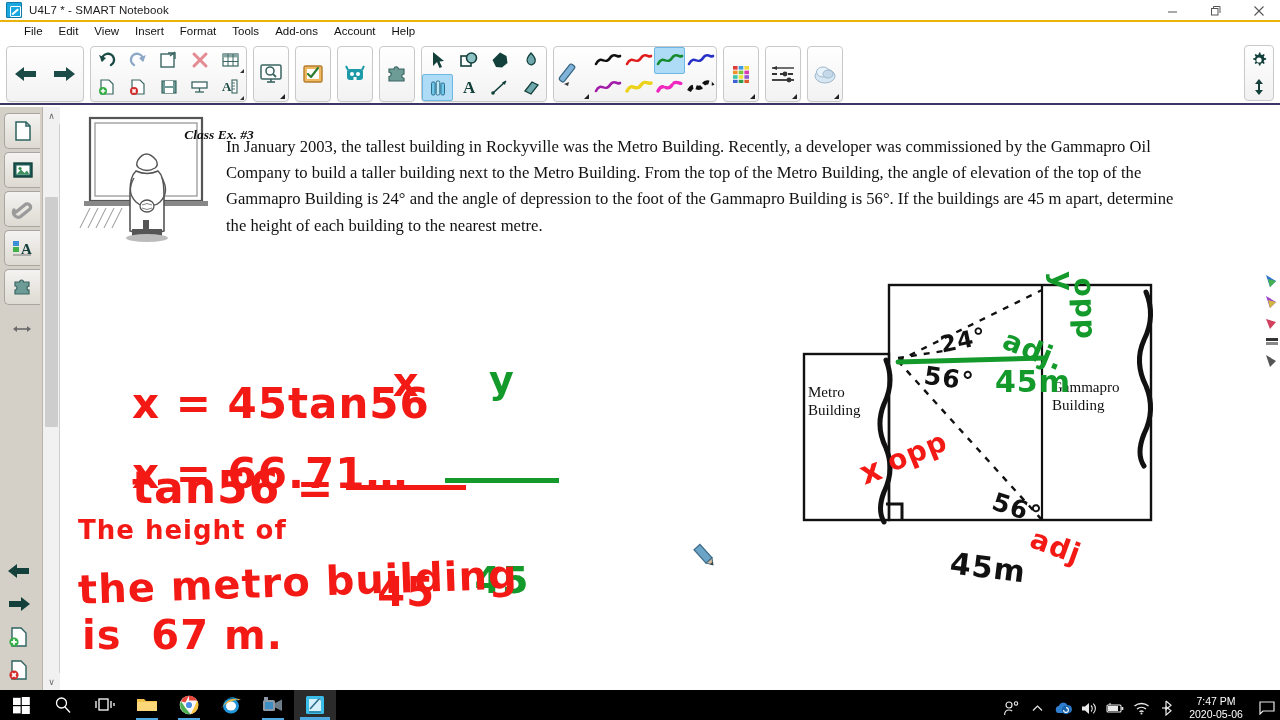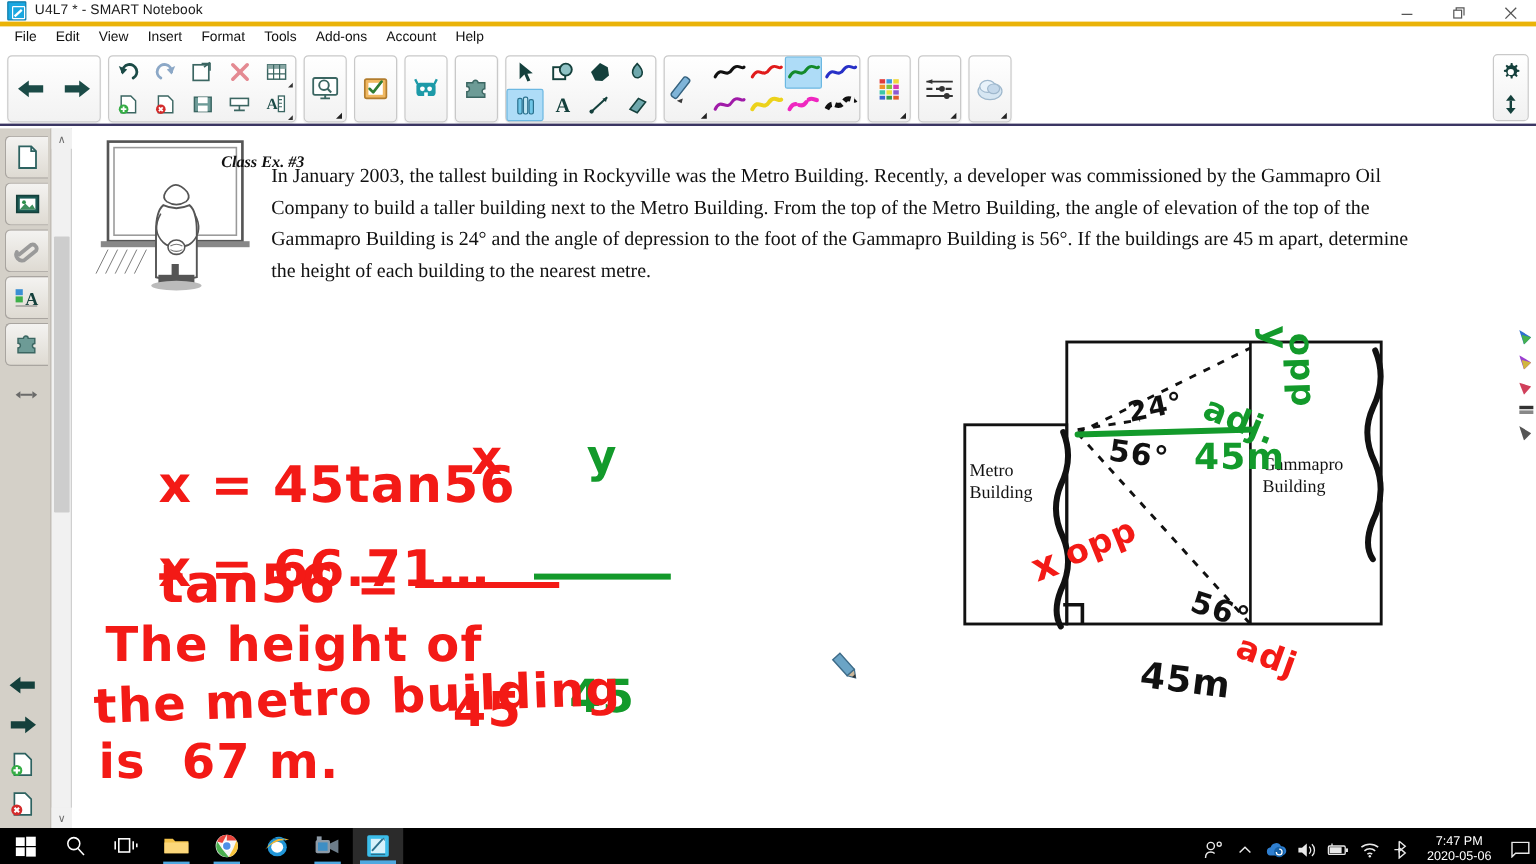--- a/index.html
+++ b/index.html
@@ -6,21 +6,21 @@
   html,body { width:1280px; height:720px; overflow:hidden; }
   body {
     font-family: "Liberation Sans", sans-serif;
     background:#ffffff;
     -webkit-font-smoothing: antialiased;
   }
 
   
   .titlebar{
     height:22px; display:flex; align-items:center;
-    background:#ffffff; border-bottom:4px solid #eab308;
+    background:#ffffff; border-bottom:2px solid #eab308;
     position:relative;
   }
   .tb-icon{
     width:16px;height:16px;margin-left:6px;margin-right:7px;
     background:#1aa7e0; border:1px solid #0d7aa8; border-radius:1px;
     position:relative; flex:0 0 auto;
   }
   .tb-icon:after{
     content:""; position:absolute; left:3px; top:3px; width:9px;height:9px;
     border:1.4px solid #fff; border-radius:1px;
@@ -34,21 +34,21 @@
   .tb-controls{ position:absolute; right:0; top:0; height:22px; display:flex;}
   .tb-btn{
     width:43px;height:22px;display:flex;align-items:center;justify-content:center;
     font-size:12px; color:#3a3a3a;
   }
   .tb-btn svg{display:block;}
 
   
   .menubar{
     height:19px; display:flex; align-items:center;
-    background:#ffffff; padding-left:4px; gap:0px;
+    background:#ffffff; padding-left:16px; gap:0px;
   }
   .menu-item{
     font-size:11.5px; color:#111; padding:1px 8px 2px 8px; cursor:default;
   }
 
   
   .toolbar-wrap{
     height:64px; background:#ffffff; display:flex; align-items:center;
     padding:3px 4px 0 6px; position:relative;
     border-bottom:2px solid #3b3663;
@@ -681,21 +681,21 @@
     <div class="hw red" style="left:72px; top:342px; font-size:42px;">x = 66.71…</div>
 
     <div class="hw green" style="left:385px; top:178px; font-size:40px; display:flex; align-items:center; gap:10px;">
       <span class="frac" style="font-size:38px;">
         <span class="num">y</span>
         <span class="bar"></span>
         <span class="den">45</span>
       </span>
     </div>
 
-    <div class="hw red" style="left:28px; top:408px; font-size:40px;text-align:right;">The height of</div>
+    <div class="hw red" style="left:18px; top:408px; font-size:26px;text-align:right;">The height of</div>
     <div class="hw red" style="left:18px; top:452px; font-size:40px; transform:rotate(-2deg);">the metro building</div>
     <div class="hw red" style="left:22px; top:505px; font-size:40px;">is  67 m.</div>
 
     <div class="pencil">
       <svg width="30" height="30" viewBox="0 0 30 30">
         <g transform="rotate(-42 15 15)">
           <rect x="11" y="3" width="8" height="18" fill="#6ba4c6" stroke="#3d6b88" stroke-width="1.2"></rect>
           <polygon points="11,21 15,27 19,21" fill="#cbb79a" stroke="#3d6b88" stroke-width="1"></polygon>
           <polygon points="13.3,24.5 15,27 16.7,24.5" fill="#333"></polygon>
         </g>

